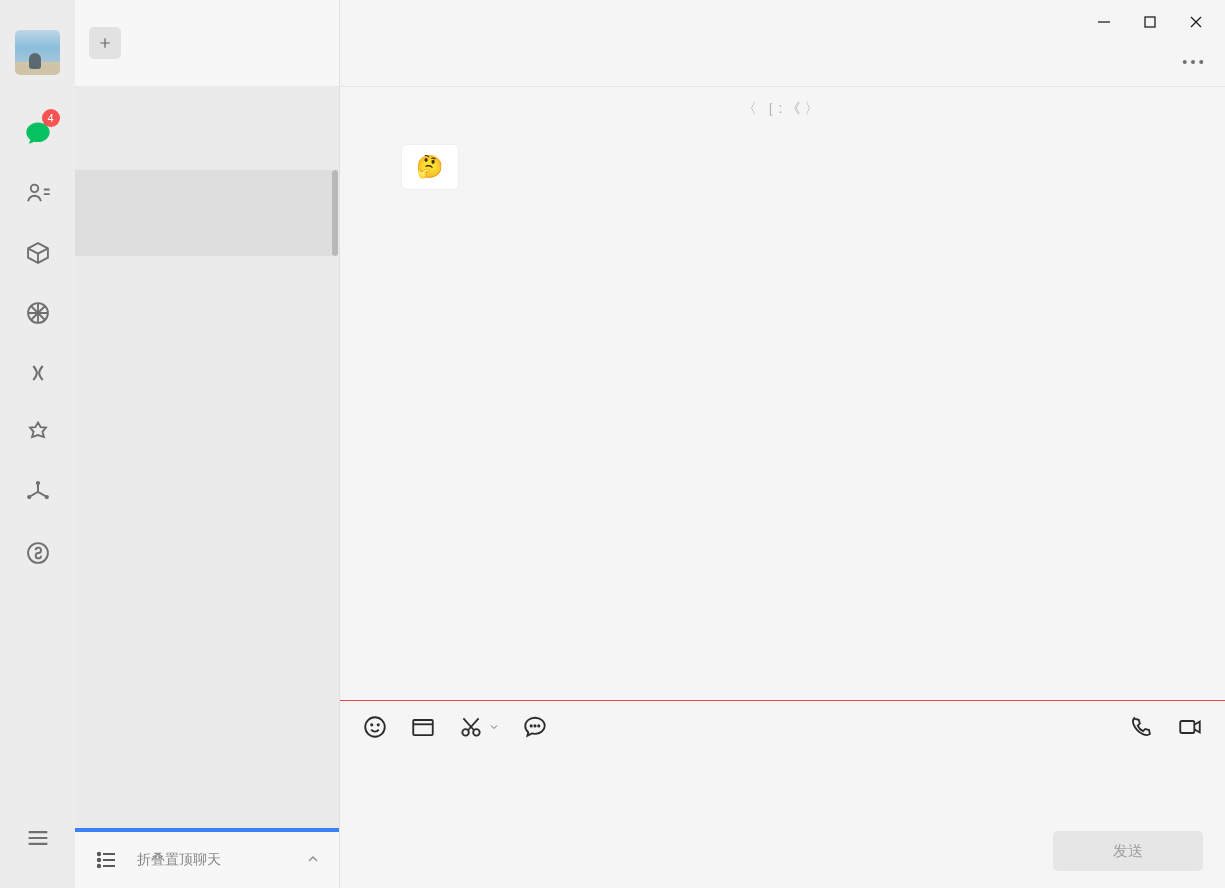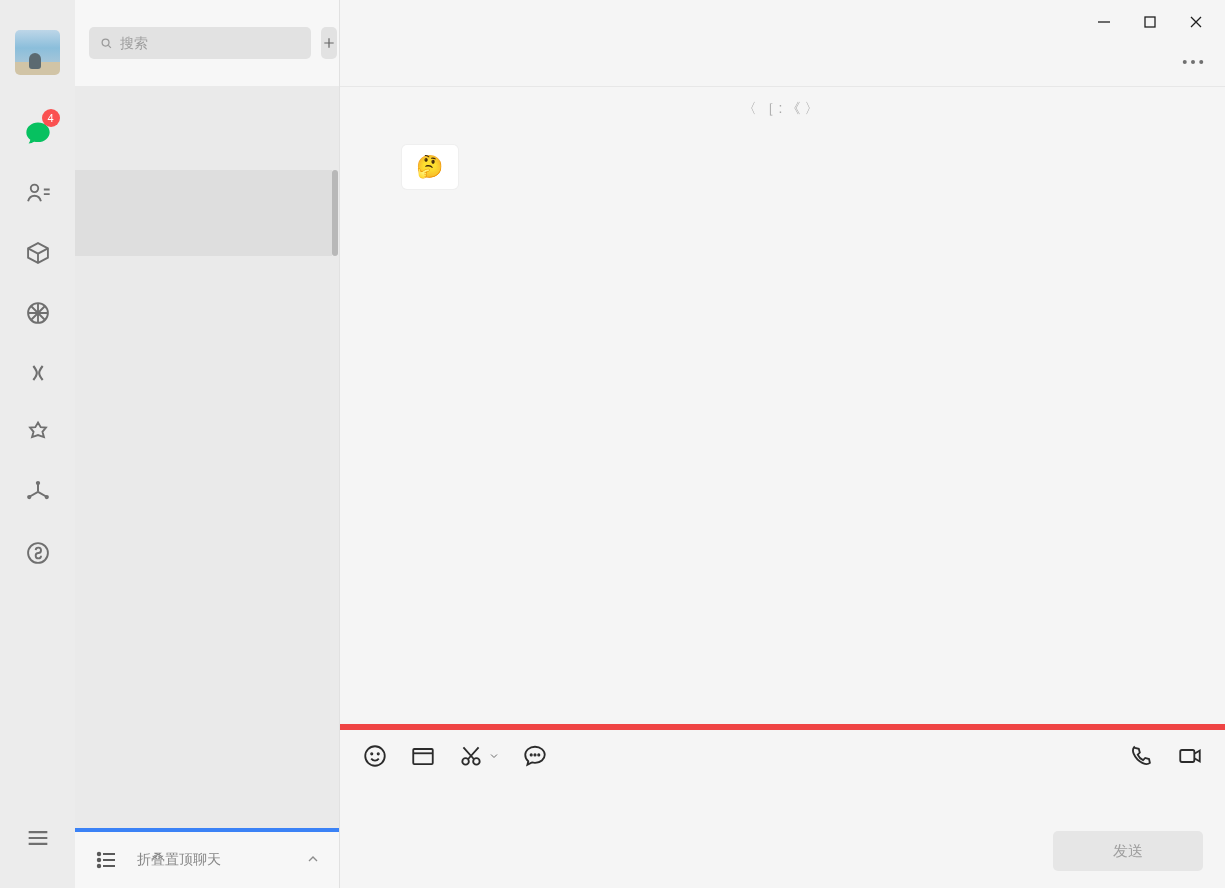--- a/index.html
+++ b/index.html
@@ -124,22 +124,22 @@
     box-shadow: 0 0 0 1px #efefef;
     margin-left:40px;
   }
   .bubble-incoming::before{
     content:""; position:absolute; left:-7px; top:14px;
     border:7px solid transparent; border-right-color:#fff;
   }
   .bubble-incoming .sticker{ font-size:22px; }
 
   .composer{
-    border-top:6px solid #ef4444; background:#f5f5f5;
-    height:164px; display:flex; flex-direction:column;
+    border-top:1px solid #ef4444; background:#f5f5f5;
+    height:188px; display:flex; flex-direction:column;
   }
   .tool-row{
     height:54px; display:flex; align-items:center; gap:22px;
     padding:0 22px;
   }
   .tool-row .spacer{ flex:1; }
   .tool-row svg{ width:26px; height:26px; color:#2b2b2b; cursor:pointer;}
   .scissor-wrap{ display:flex; align-items:center; gap:4px;}
   .scissor-wrap .caret svg{ width:12px; height:12px; color:#6b6b6b;}
   .input-area{ flex:1; padding:0 22px;}
@@ -228,27 +228,20 @@
 
     <div class="nav-icon menu-icon">
       <svg viewBox="0 0 24 24" stroke="currentColor" stroke-width="1.8">
         <path d="M4 7h16M4 12h16M4 17h16"></path>
       </svg>
     </div>
   </div>
 
   <div class="chatlist">
     <div class="search-row">
-      <div class="search-box">
-        <svg viewBox="0 0 24 24" fill="none" stroke="#9a9a9a" stroke-width="2">
-          <circle cx="10.5" cy="10.5" r="5.5"></circle>
-            <path d="M15 15l4 4"></path>
-        </svg>
-        <input type="text" placeholder="搜索" style="">
-      </div>
       <div class="add-btn">
         <svg viewBox="0 0 24 24" stroke="currentColor" stroke-width="1.8">
           <path d="M12 5v14M5 12h14"></path>
         </svg>
       </div>
     </div>
 
     <div class="list-body">
       <div class="selected-slot"></div>
       <div class="scroll-thumb"></div>

